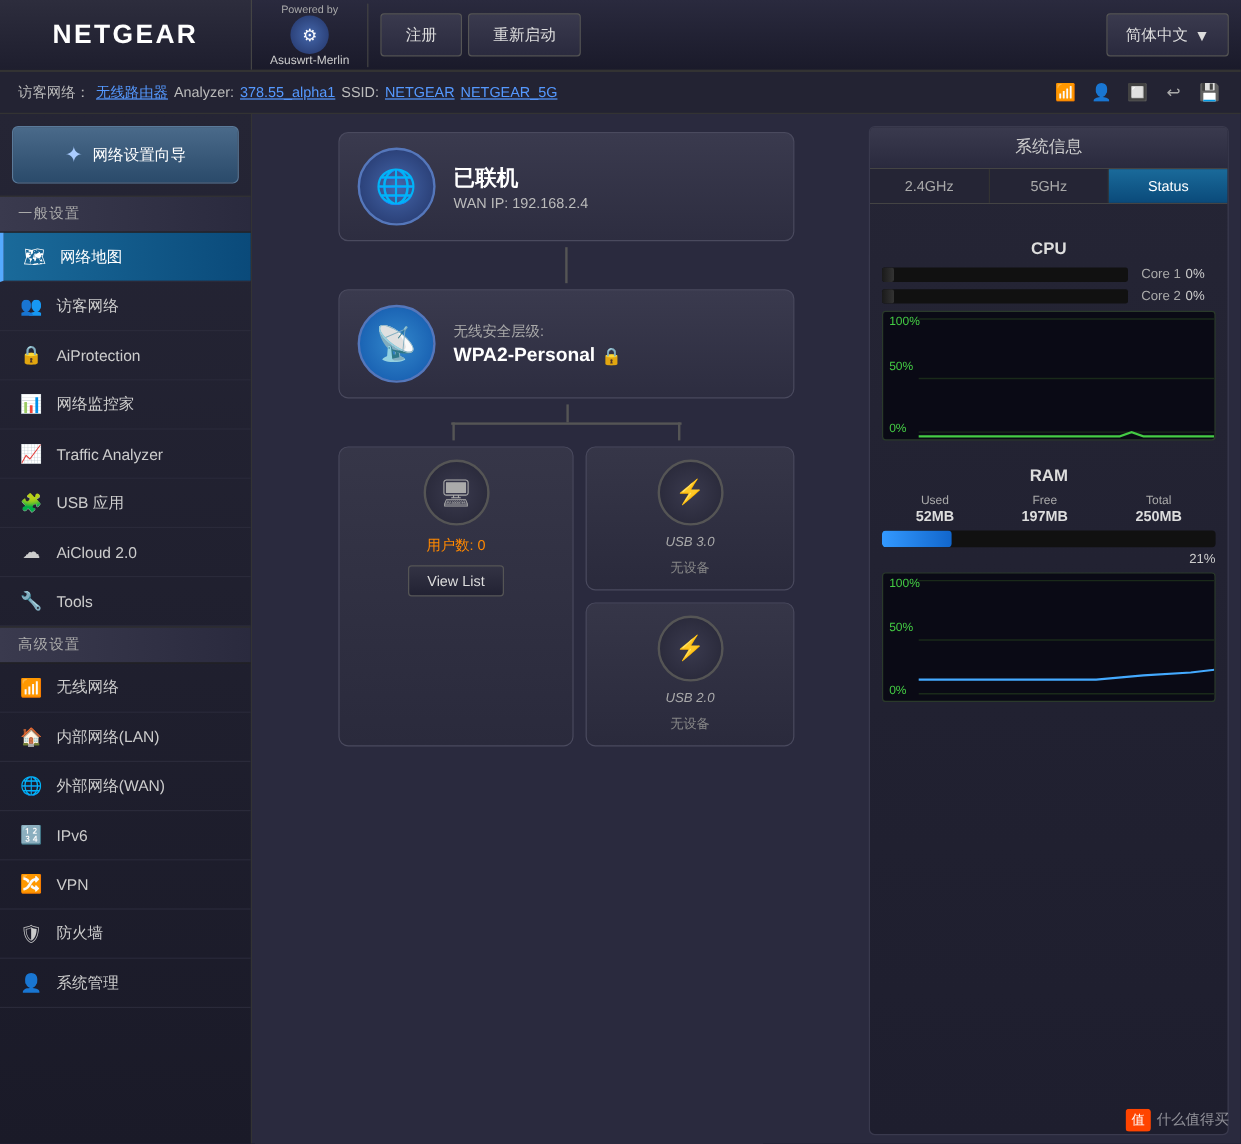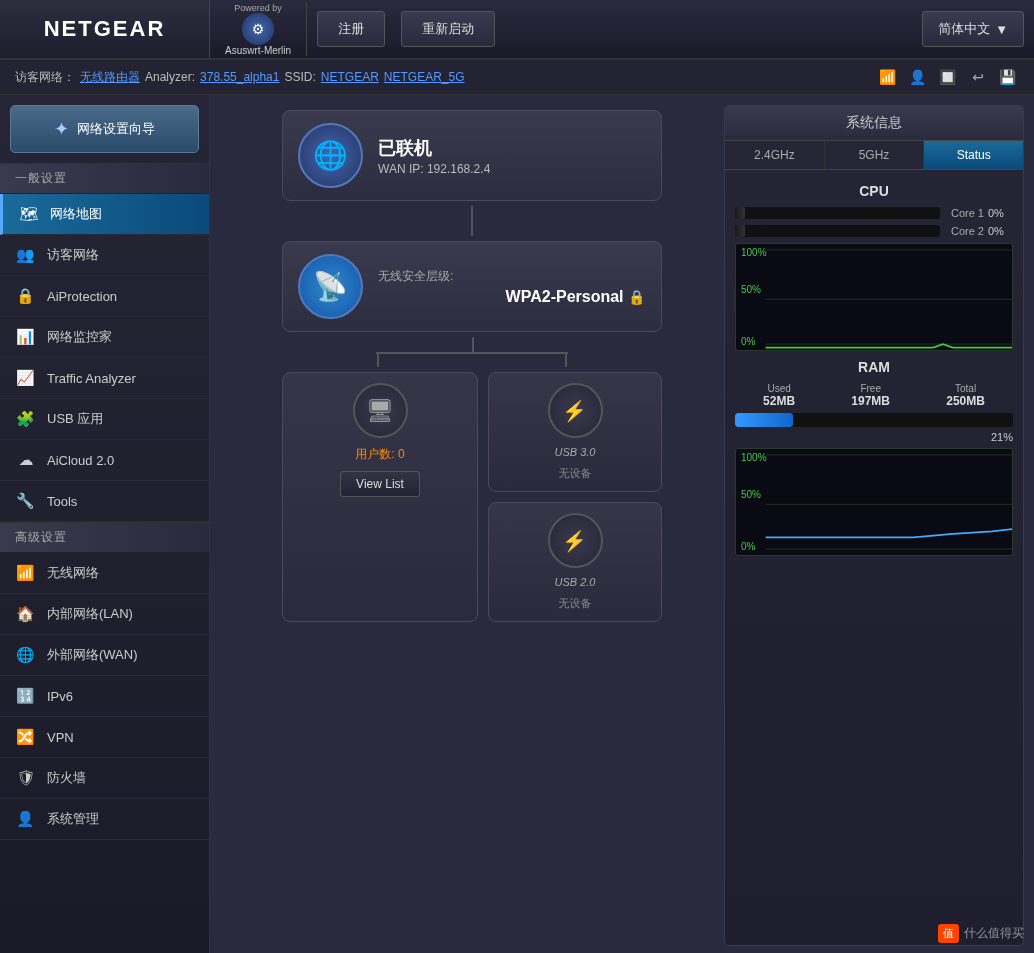--- a/index.html
+++ b/index.html
@@ -53,21 +53,21 @@
       justify-content: center;
       color: #fff;
       font-size: 14px;
     }
     .powered-by-name { font-size: 10px; color: #ccc; }
     .header-buttons {
       display: flex;
       align-items: center;
       flex: 1;
       padding: 0 10px;
-      gap: 16px;
+      gap: 5px;
     }
     .header-btn {
       background: linear-gradient(180deg, #3a3a4e 0%, #2a2a3e 100%);
       border: 1px solid #555;
       color: #ddd;
       padding: 8px 20px;
       cursor: pointer;
       font-size: 13px;
       border-radius: 3px;
     }
@@ -368,21 +368,21 @@
     .sysinfo-tab.active {
       background: linear-gradient(180deg, #1a6a9a, #0a4a7a);
       color: #fff;
     }
     .sysinfo-body { padding: 8px 10px; }
     .sysinfo-section-title {
       text-align: center;
       font-size: 14px;
       font-weight: bold;
       color: #ddd;
-      margin: 5px 0 8px;
+      margin: 21px 0 8px;
     }
     .cpu-bar-row {
       display: flex;
       align-items: center;
       gap: 4px;
       margin-bottom: 6px;
     }
     .cpu-bar-track {
       flex: 1;
       height: 12px;
@@ -587,21 +587,21 @@
           </div>
         </div>
       </div>
 
       <div class="connector-line"></div>
 
       <div class="map-card map-card-router">
         <div class="map-icon-circle">📡</div>
         <div class="map-card-info">
           <div class="map-card-label">无线安全层级:</div>
-          <div class="map-card-value" style="font-size:16px; display:flex; align-items:center; gap:5px;justify-content:flex-end;">
+          <div class="map-card-value" style="font-size:16px; display:flex; align-items:center; gap:5px;">
             <span>WPA2-Personal</span>
             <span style="font-size:14px;">🔒</span>
           </div>
         </div>
       </div>
 
       <div class="connector-branch">
         <div class="branch-left-line"></div>
         <div class="branch-right-line"></div>
       </div>

